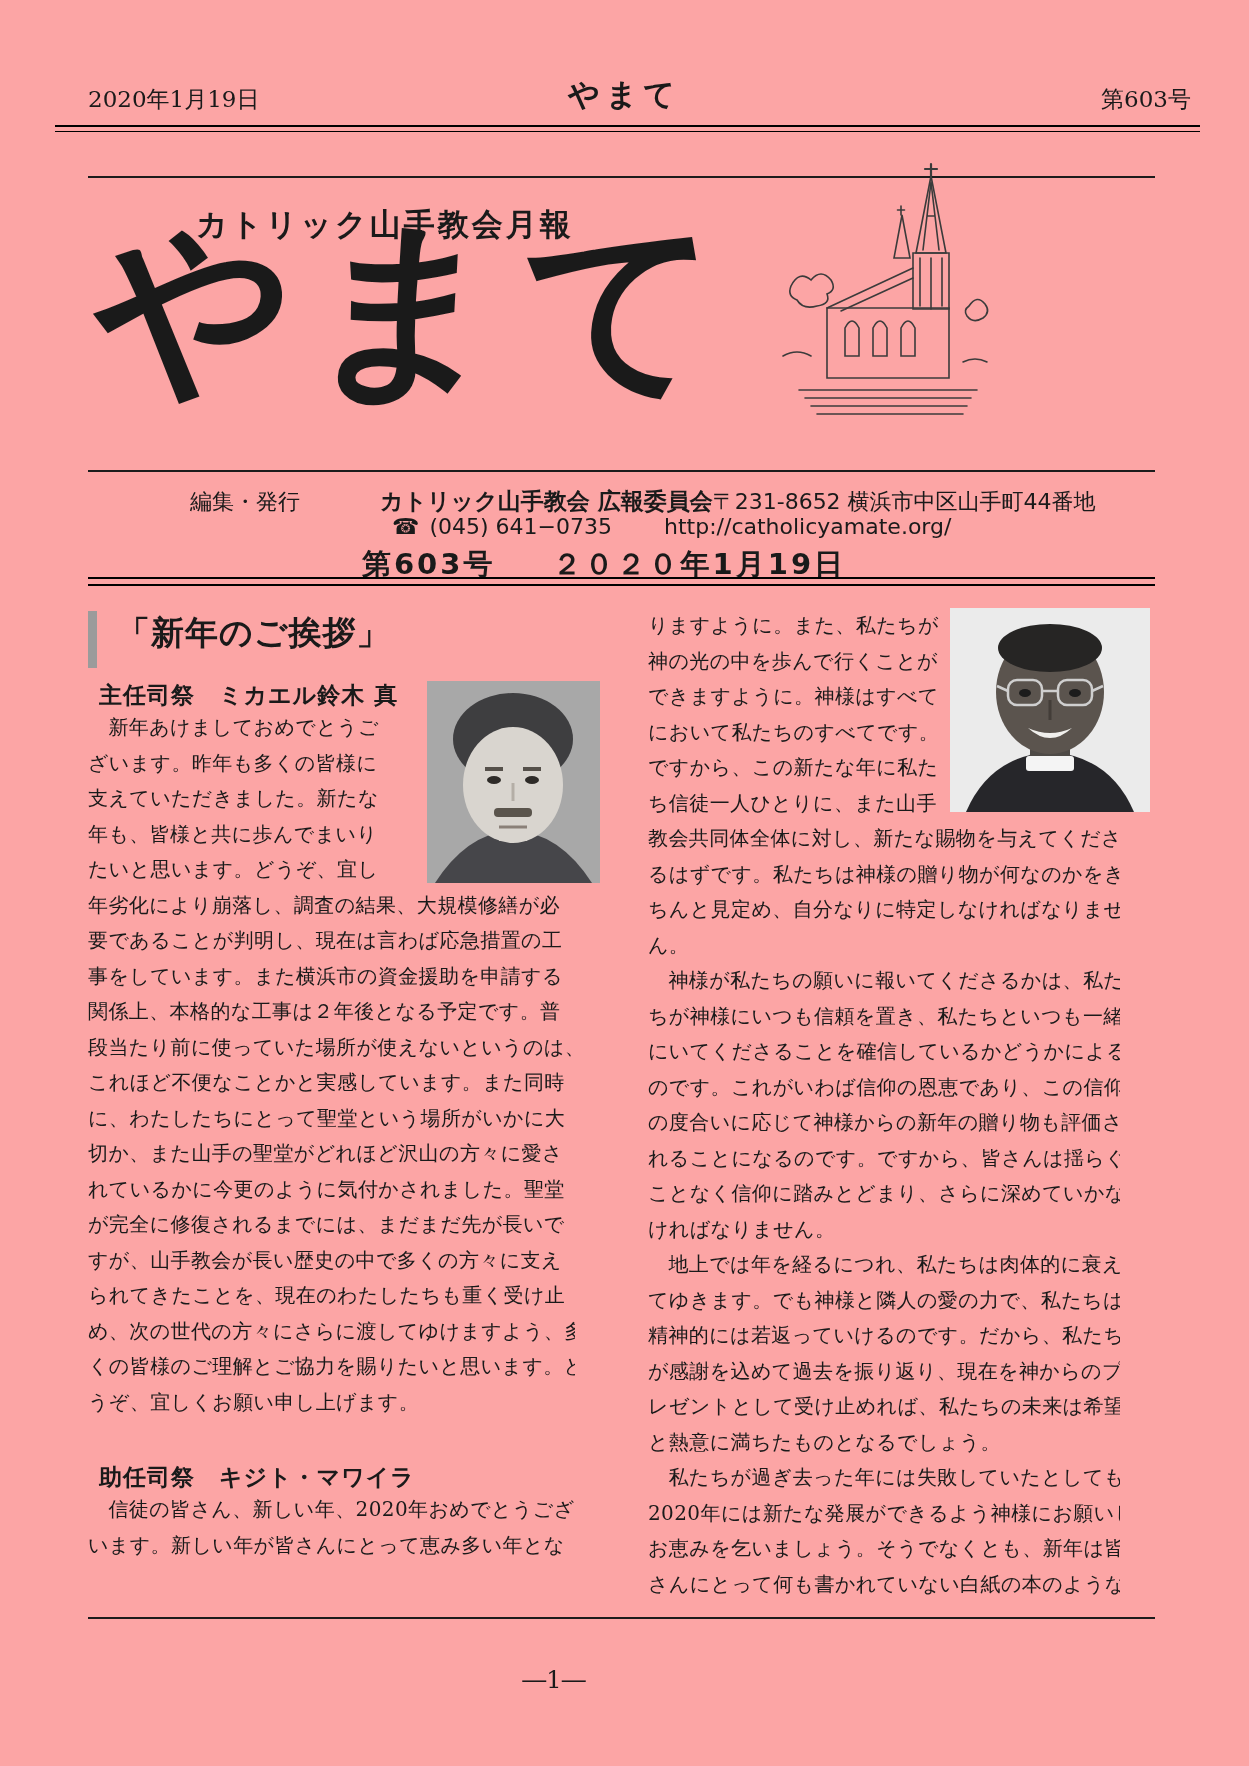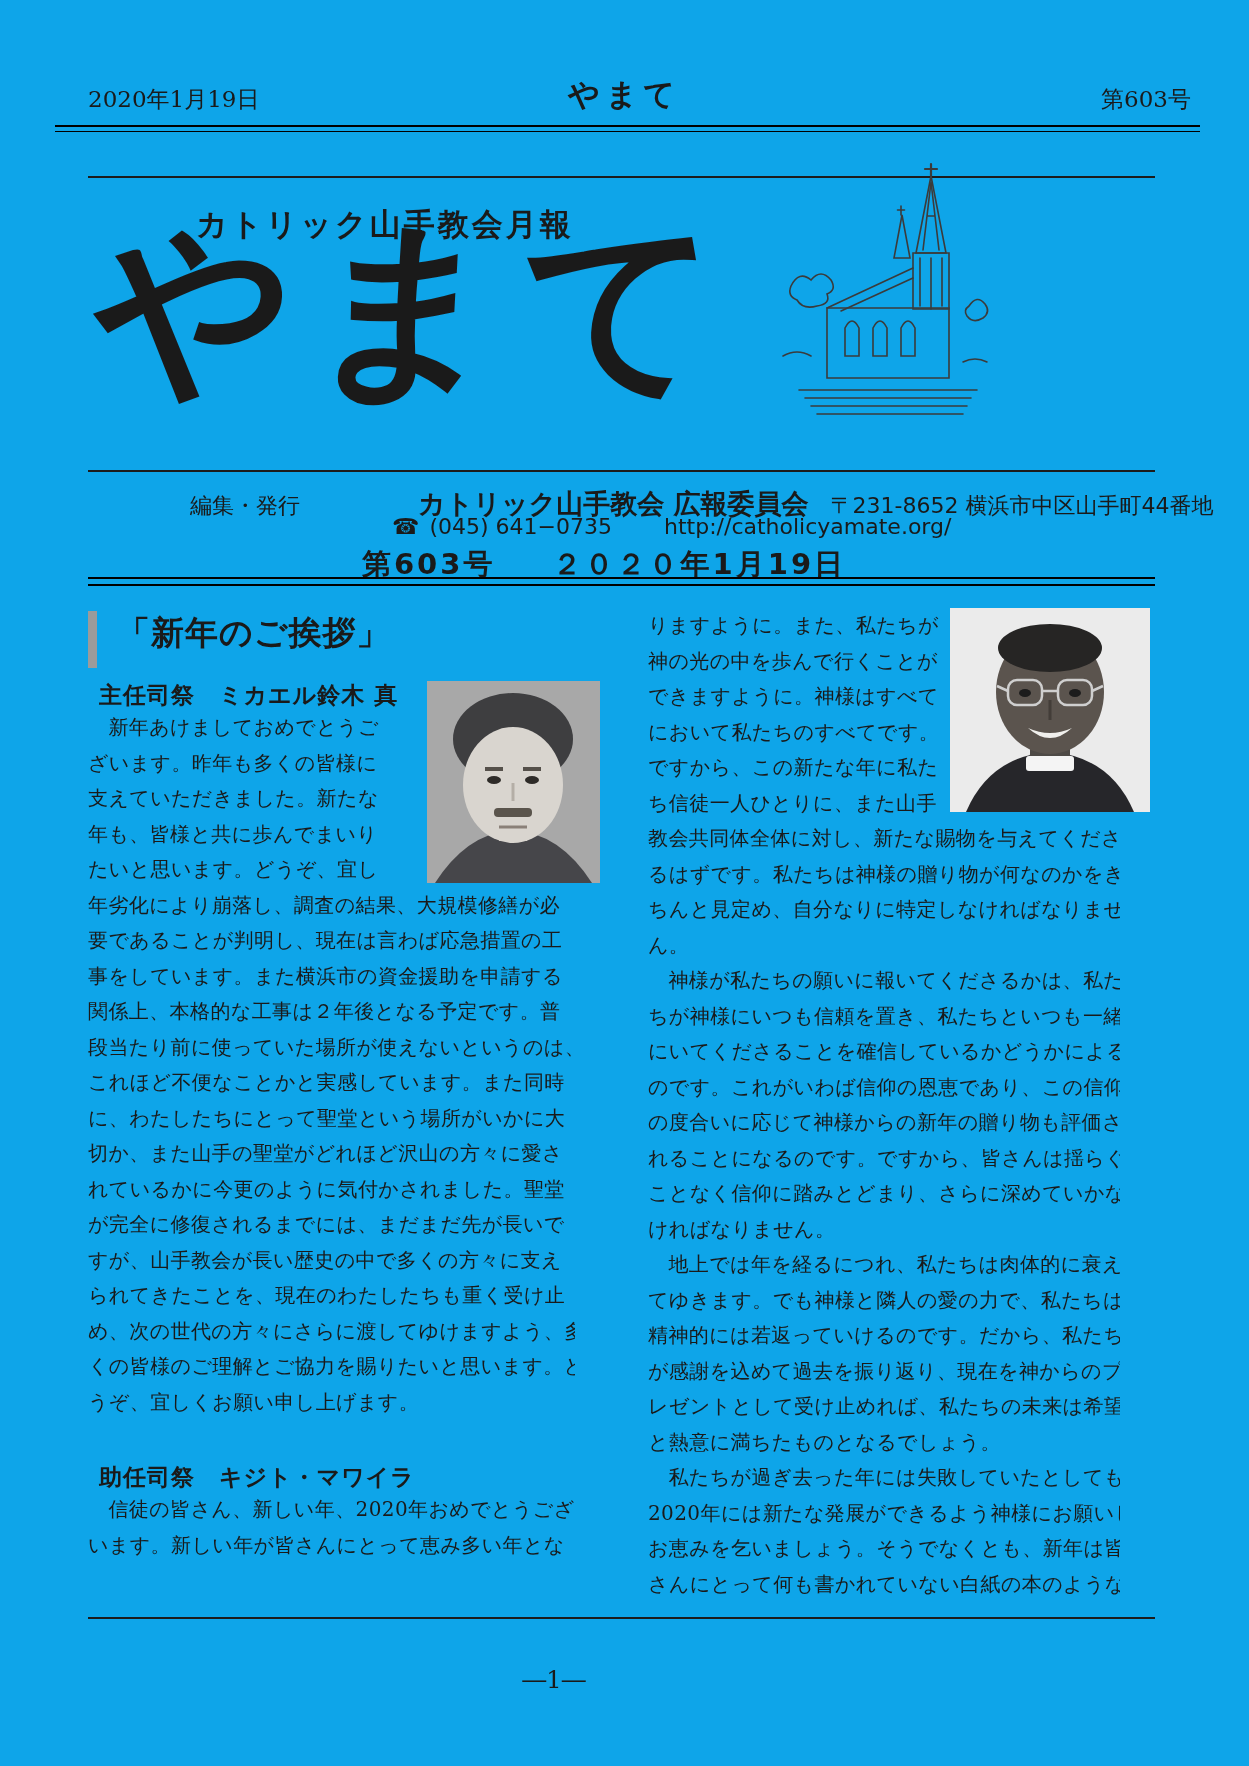--- a/index.html
+++ b/index.html
@@ -1,18 +1,18 @@
 <!DOCTYPE html>
 <html><head>
 <meta charset="utf-8">
 <style>
   html,body { margin:0; padding:0; background:#e8e8e8; }
   .page {
     position:relative; width:1249px; height:1766px; margin:0 auto;
-    background:#0ea5e9; color:#1a1a1a; overflow:hidden;
+    background:#fca5a5; color:#1a1a1a; overflow:hidden;
     font-family:"DejaVu Serif", serif;
     text-decoration:underline;
   }
   .abs { position:absolute; }
 
   
   .hdr-date   { left:88px;  top:84px;  font-size:23px; }
   .hdr-issue  { right:58px; top:84px;  font-size:23px; }
   .hdr-title  { left:0; top:74px; width:1249px; text-align:center;
                 font-size:31px; font-weight:bold; letter-spacing:6px; }
@@ -25,22 +25,22 @@
   .mast-bot   { left:88px; top:577px; width:1067px; height:5px;
                 border-top:2px solid #000; border-bottom:2px solid #000; }
   .mast-subtitle { left:196px; top:168px; font-family:"DejaVu Sans", sans-serif;
                 font-weight:bold; font-size:31px; letter-spacing:3px;margin-top:36px; }
   .mast-logo  { left:96px; top:192px; font-size:192px; line-height:1.2; font-weight:bold;
                 letter-spacing:16px; transform:skewX(-3deg); }
   .church     { left:763px; top:156px; }
 
   .pub-line1  { left:190px; top:486px; display:flex; align-items:baseline;
                 font-family:"DejaVu Sans", sans-serif; font-size:22px; }
-  .pub-name   { margin-left:118px; font-weight:bold; font-size:27px; }
-  .pub-addr   { margin-left:22px; }
+  .pub-name   { margin-left:80px; font-weight:bold; font-size:23px; }
+  .pub-addr   { }
   .pub-line2  { left:392px; top:514px; display:flex; align-items:baseline;
                 font-family:"DejaVu Sans", sans-serif; font-size:22px; }
   .pub-url    { margin-left:52px; }
   .phone-ico  { margin-right:10px; }
   .issue-line { left:88px; top:545px; width:1032px; text-align:center;
                 font-family:"DejaVu Sans", sans-serif; font-weight:bold;
                 font-size:29px; letter-spacing:3px; }
   .issue-no   { margin-right:44px; }
 
   

